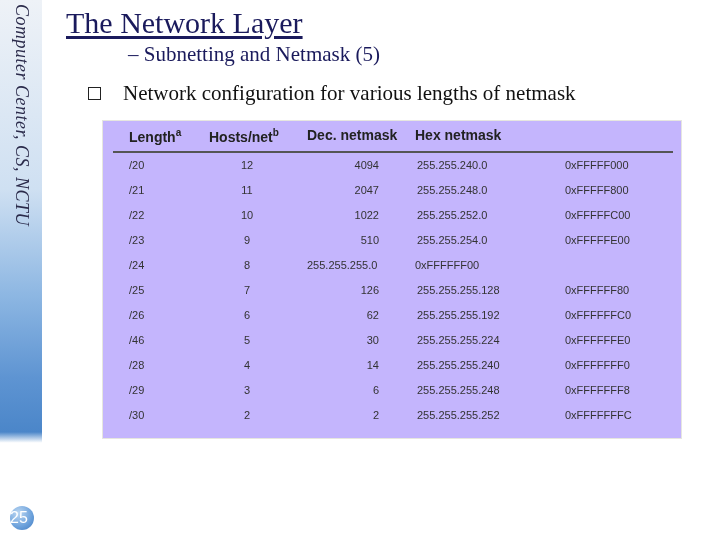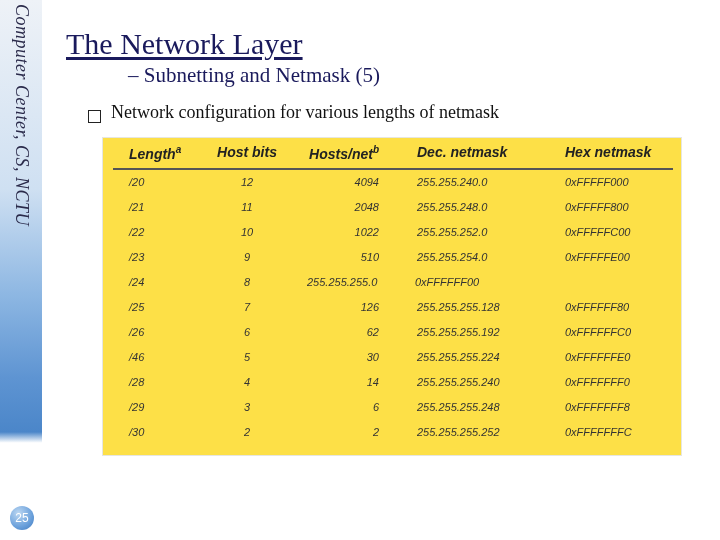--- a/index.html
+++ b/index.html
@@ -31,59 +31,59 @@
     white-space: nowrap;
   }
   .page-num {
     position: absolute;
     left: 10px; bottom: 10px;
     width: 24px; height: 24px;
     border-radius: 50%;
     background: radial-gradient(circle at 35% 30%, #bcd7f2 0%, #6aa0db 60%, #3f78be 100%);
     color: #fff;
     font-family: Arial, sans-serif;
-    font-size: 12px;
-    display: flex; align-items: center; justify-content: center; margin-top: 27px;
+    font-size: 16px;
+    display: flex; align-items: center; justify-content: flex-start; margin-top: 27px;
   }
   .content {
     position: absolute;
-    left: 58px; top: 21px; right: 6px;
+    left: 58px; top: 0; right: 6px;
   }
   .title {
     font-size: 30px;
     color: #1a1a5c;
     margin: 6px 0 0 8px;
     text-decoration: underline;
     text-decoration-color: #1a1a5c;
     text-underline-offset: 3px;
   }
   .subtitle {
     font-size: 21px;
     color: #1a1a5c;
     margin: 2px 0 12px 70px;
   }
   .bullet-row {
-    display: flex; align-items: flex-end;
+    display: flex; align-items: center;
     margin: 14px 0 14px 30px;
-    font-size: 18px;
+    font-size: 21px;
     color: #111;
+    gap: 12px;
   }
   .bullet-box {
     width: 13px; height: 13px;
     border: 1.5px solid #222;
     margin-right: 10px;
     flex: 0 0 auto;
   }
   .fig {
     margin: 10px 0 0 44px;
     width: 580px;
-    background: #fde047;
+    background: #c4b5fd;
     border: 1px solid #e6e6e0;
     padding: 6px 8px 10px 10px;
-    font-style: italic;
   }
   .thead {
     display: grid;
     grid-template-columns: 96px 94px 110px 150px 130px;
     font-family: Arial, Helvetica, sans-serif;
     font-weight: 700;
     font-size: 14px;
     color: #222;
     border-bottom: 2px solid #555;
     padding-bottom: 6px;
@@ -119,37 +119,36 @@
   <div class="subtitle">– Subnetting and Netmask (5)</div>
 
   <div class="bullet-row">
     <span class="bullet-box"></span>
     <span>Network configuration for various lengths of netmask</span>
   </div>
 
   <div class="fig">
     <div class="thead">
       <div class="c0"><span>Length</span><sup>a</sup></div>
-      <div class="c1">Host bits</div>
       <div class="c2"><span>Hosts/net</span><sup>b</sup></div>
       <div class="c3">Dec. netmask</div>
       <div class="c4">Hex netmask</div>
     </div>
     <div class="tbody" id="tbody">
         <div class="trow">
           <div class="c0">/20</div>
           <div class="c1">12</div>
           <div class="c2">4094</div>
           <div class="c3">255.255.240.0</div>
           <div class="c4">0xFFFFF000</div>
         </div>
         <div class="trow">
           <div class="c0">/21</div>
           <div class="c1">11</div>
-          <div class="c2">2048</div>
+          <div class="c2">2047</div>
           <div class="c3">255.255.248.0</div>
           <div class="c4">0xFFFFF800</div>
         </div>
         <div class="trow">
           <div class="c0">/22</div>
           <div class="c1">10</div>
           <div class="c2">1022</div>
           <div class="c3">255.255.252.0</div>
           <div class="c4">0xFFFFFC00</div>
         </div>

